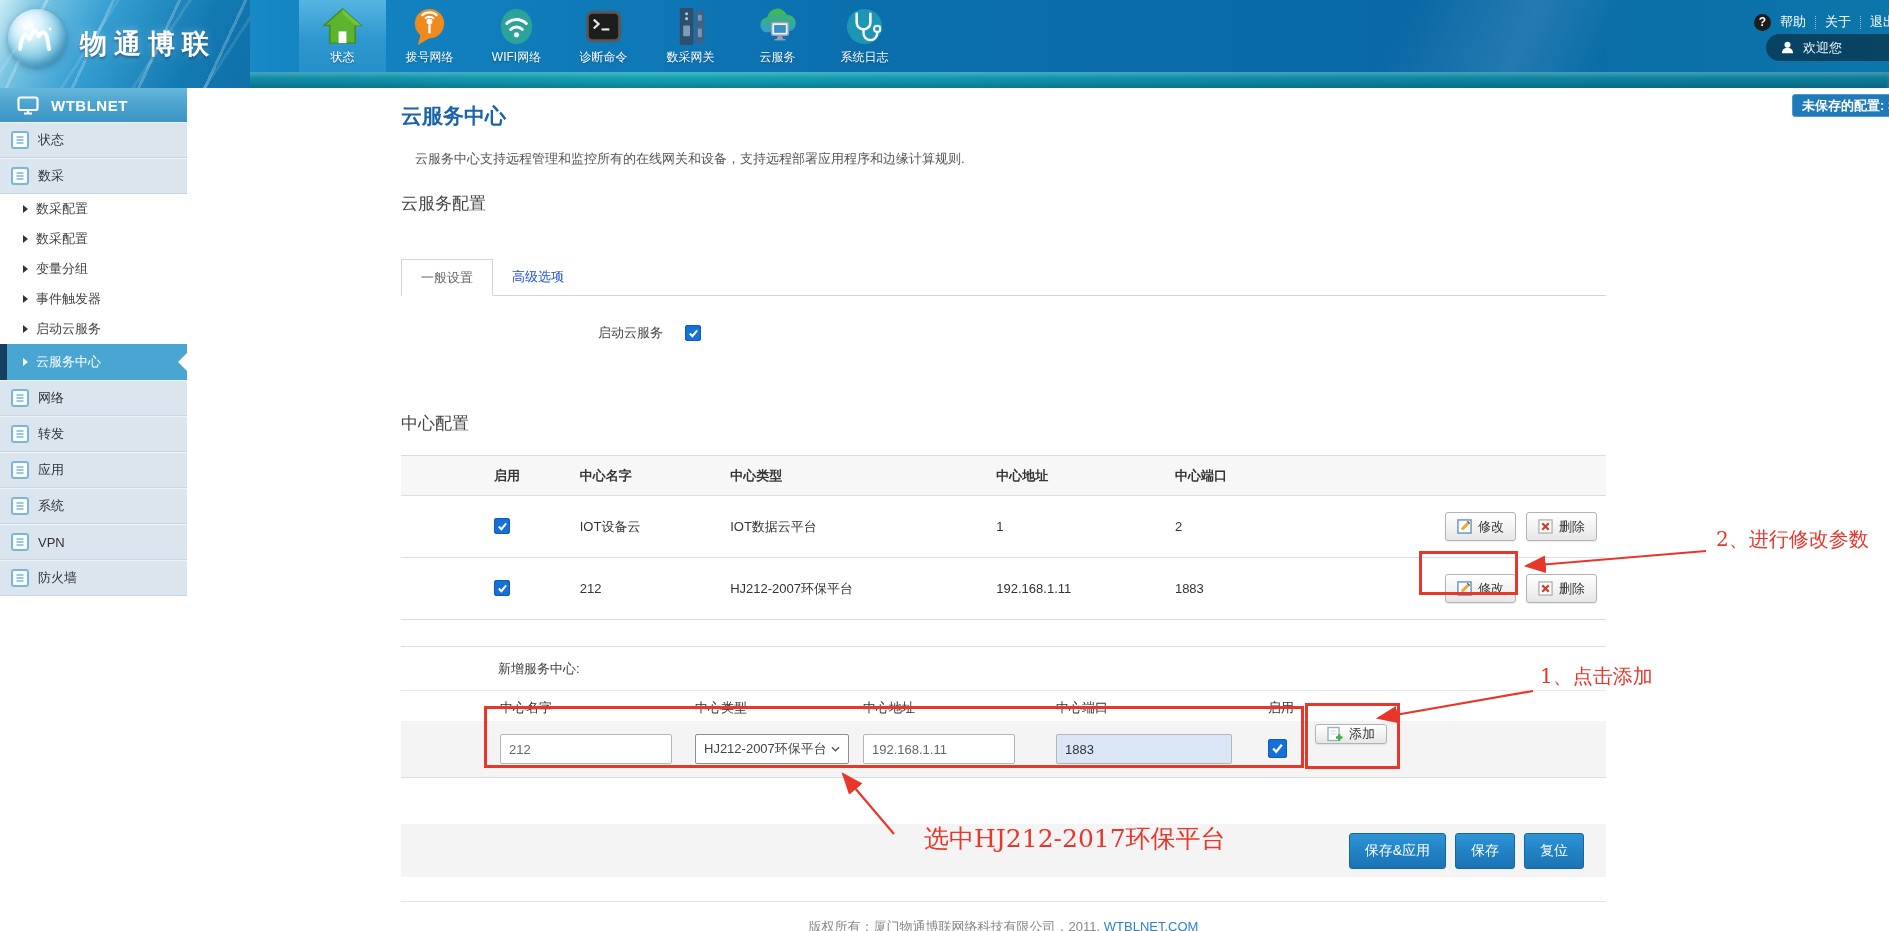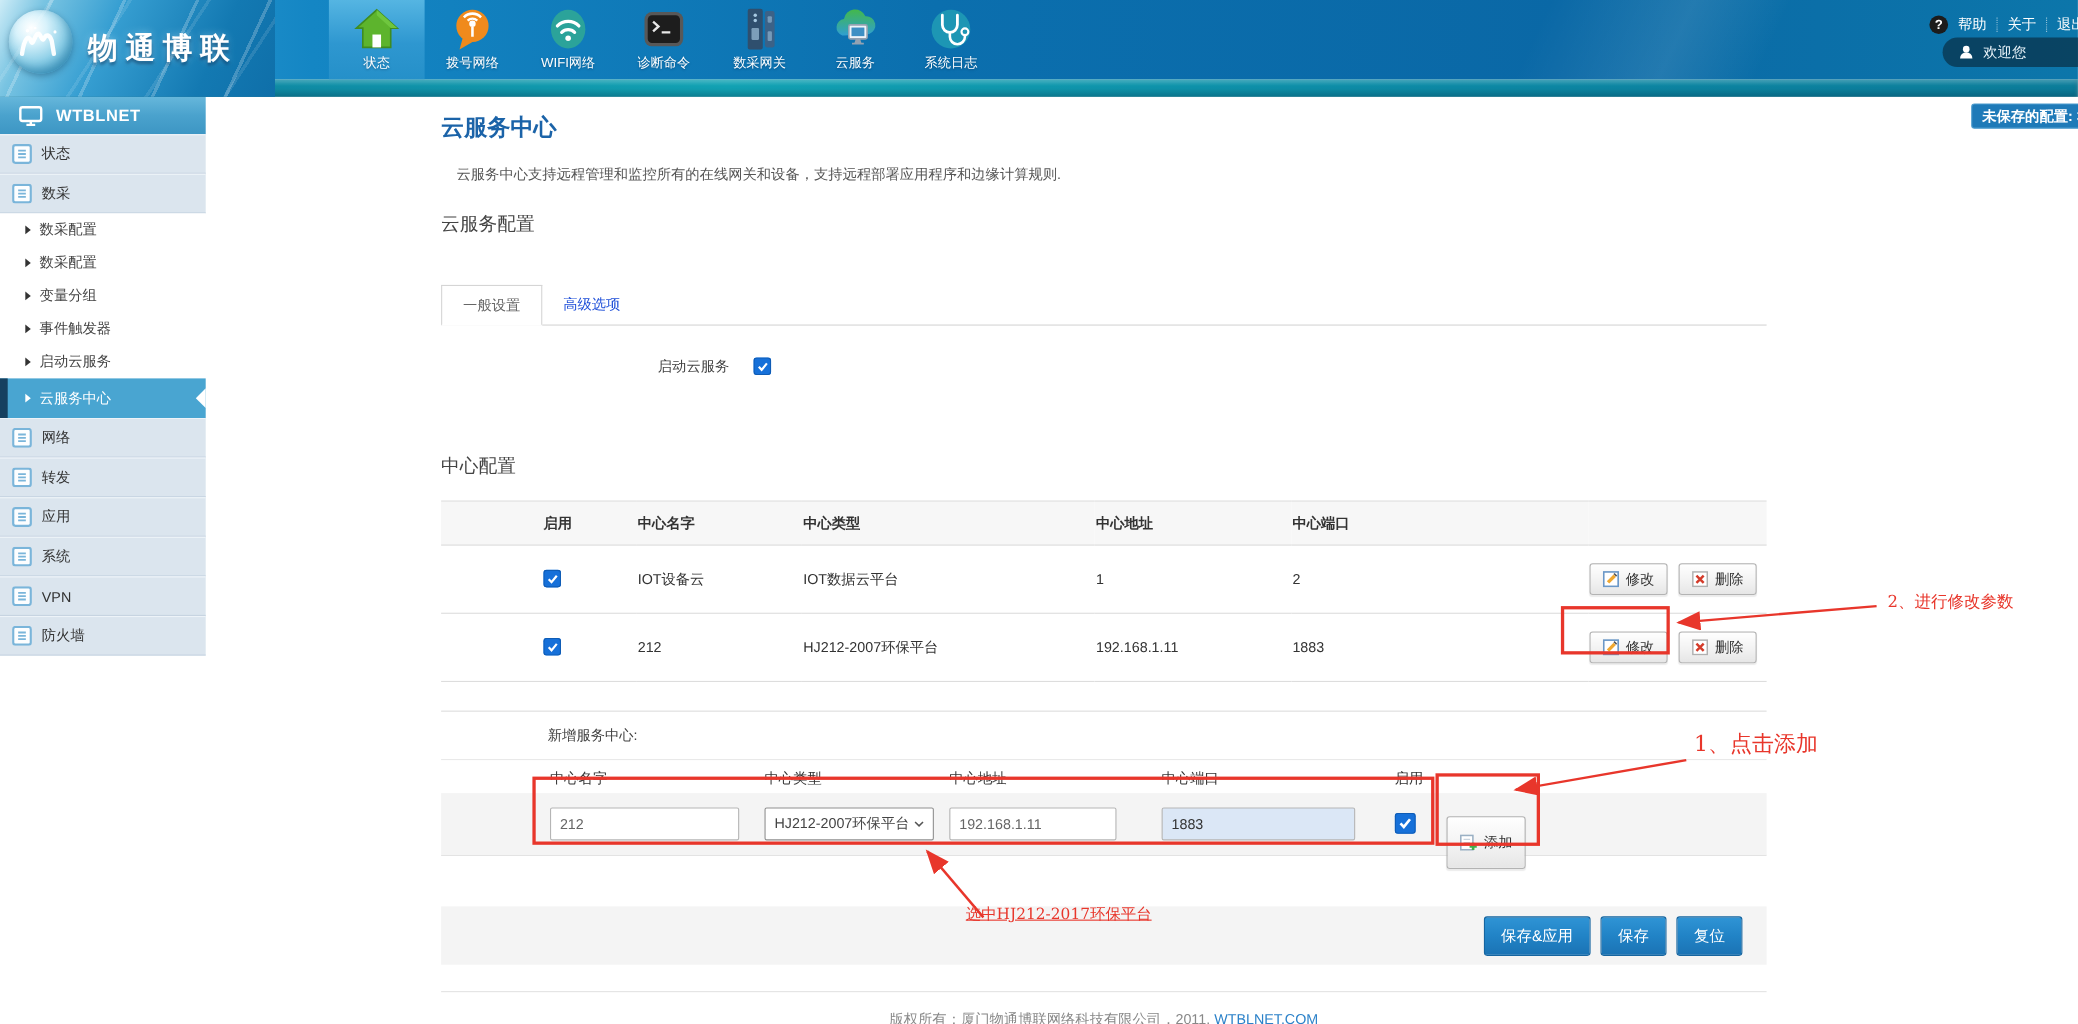--- a/index.html
+++ b/index.html
@@ -164,21 +164,21 @@
   .in-addr { left:462px; width:152px; }
   .in-port { left:655px; width:176px; background:#dbe7f6; color:#333; }
   .selectbox {
     position:absolute; left:294px; top:13px; width:154px; height:30px; background:#fff;
     border:1px solid #8f8f8f; border-radius:2px; display:flex; align-items:center;
     padding:0 8px; font-size:13px; color:#444; cursor:pointer; gap:6px;
   }
   .selectbox .sel-text { flex:1 1 auto; white-space:nowrap; overflow:hidden; }
   .caret { width:9px; height:6px; flex:0 0 auto; }
   .add-check { position:absolute; left:867px; top:18px; }
-  .btn-add { position:absolute; left:914px; top:21px; height:48px; }
+  .btn-add { position:absolute; left:914px; top:3px; height:20px; }
 
   .actions-bar {
     margin-top:46px; height:53px; background:#f4f4f4; display:flex; align-items:center;
     justify-content:flex-end; gap:9px; padding-right:22px;
   }
   .btn-blue {
     height:36px; padding:0 15px; border:1px solid #1565a0; border-radius:3px;
     background:linear-gradient(180deg,#2f94d5 0%,#2183c6 50%,#1b73b4 100%);
     color:#fff; font-size:14px; cursor:pointer; white-space:nowrap;
     font-family:"Liberation Sans","DejaVu Sans",sans-serif;
@@ -191,23 +191,23 @@
   
   .annotations { position:absolute; inset:0; z-index:60; pointer-events:none; }
   .red-rect { position:absolute; border:3px solid #e8362b; }
   .rect-edit { left:1419px; top:551px; width:99px; height:44px; }
   .rect-form { left:484px; top:706px; width:820px; height:62px; }
   .rect-add  { left:1305px; top:703px; width:95px; height:66px; }
   .red-text {
     position:absolute; color:#e8362b; white-space:nowrap;
     font-family:"DejaVu Serif","Liberation Serif",serif;
   }
-  .t-step2 { left:1716px; top:526px; font-size:15px;margin-top:12px; }
+  .t-step2 { left:1716px; top:526px; font-size:20px; }
   .t-step1 { left:1540px; top:663px; font-size:20px; }
-  .t-note  { left:878px;  top:822px; font-size:14px;text-decoration:underline; }
+  .t-note  { left:924px;  top:822px; font-size:25px; }
 </style>
 </head>
 <body>
 
 <header class="topbar"></header>
 <div class="swoosh"></div>
 
 <div class="logo-area">
   <div class="bubble">
     <svg width="40" height="30" viewBox="0 0 40 30">

